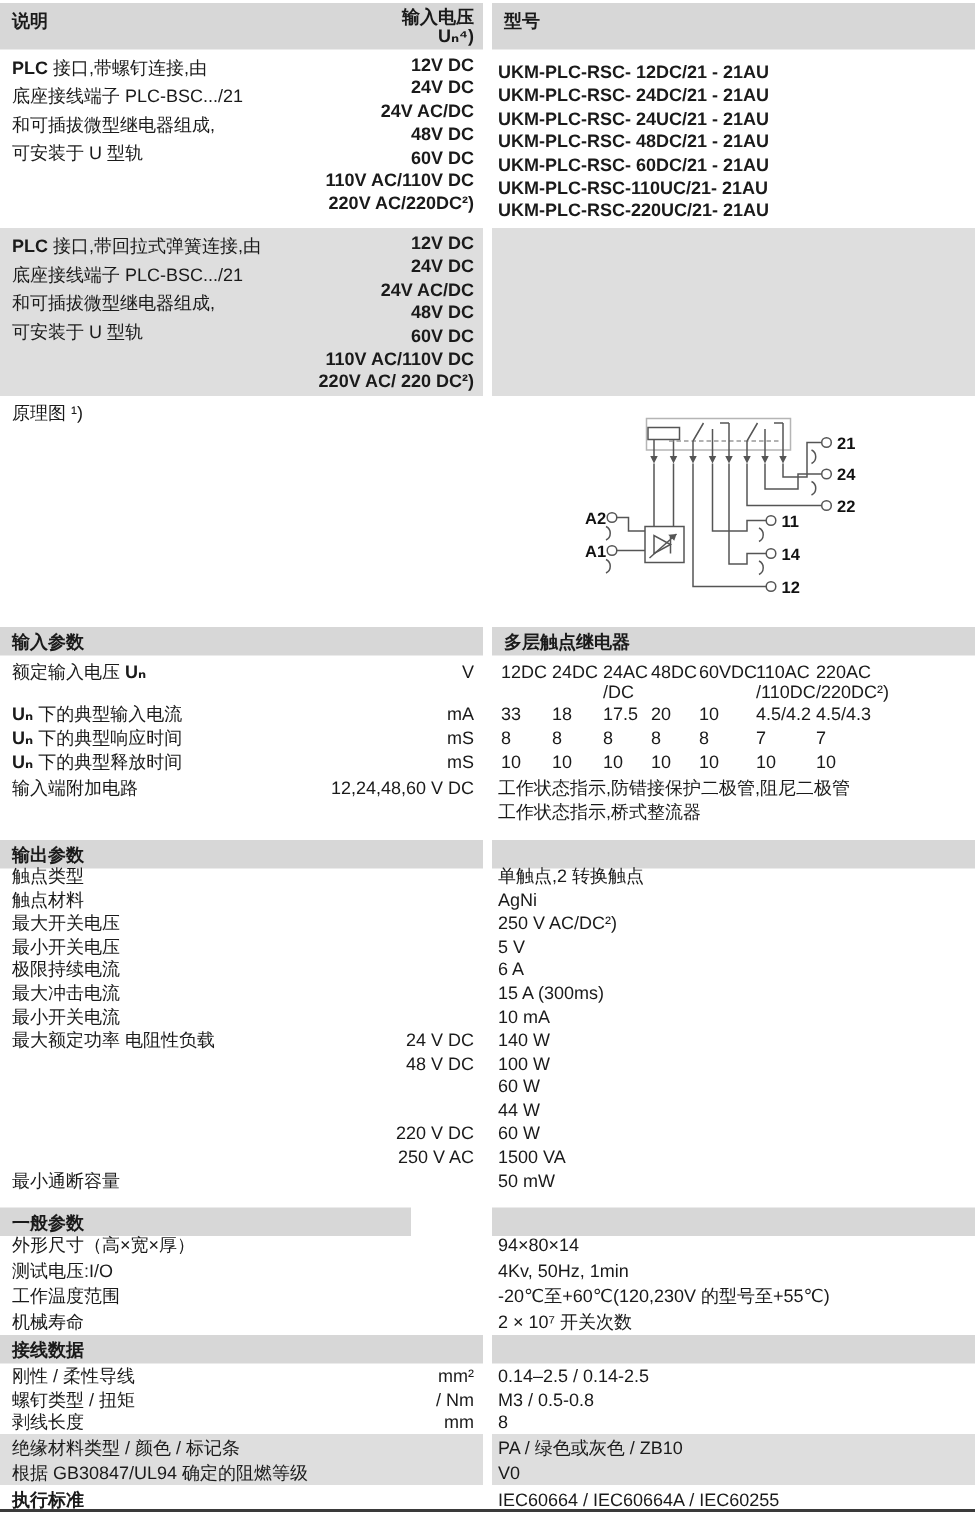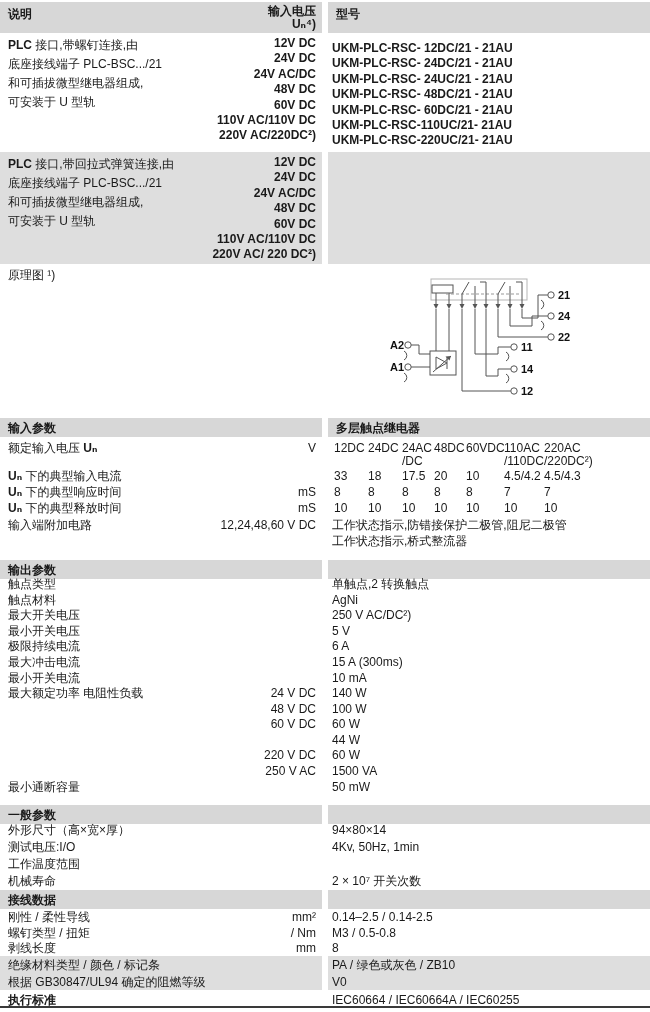--- a/index.html
+++ b/index.html
@@ -202,20 +202,21 @@
         <span class="tc tc3">10</span>
         <span class="tc tc4">10</span>
         <span class="tc tc5">10</span>
         <span class="tc tc6">10</span>
     </div>
   </div>
 
   <div class="sec h16" style="top:469px">
     <div class="r">
       <span class="lab"><span class="b">Uₙ</span><span> 下的典型输入电流</span></span>
+      <span class="mid">mA</span>
     </div>
     <div class="r">
       <span class="lab"><span class="b">Uₙ</span><span> 下的典型响应时间</span></span>
       <span class="mid">mS</span>
     </div>
     <div class="r">
       <span class="lab"><span class="b">Uₙ</span><span> 下的典型释放时间</span></span>
       <span class="mid">mS</span>
     </div>
   </div>
@@ -271,57 +272,57 @@
     <div class="r">
       <span class="lab">最大额定功率 电阻性负载</span>
       <span class="mid">24 V DC</span>
       <span class="val">140 W</span>
     </div>
     <div class="r">
         <span class="mid">48 V DC</span>
         <span class="val">100 W</span>
       </div>
     <div class="r">
-        <span class="mid">60 V DC</span>
         <span class="val">60 W</span>
       </div>
     <div class="r">
         <span class="val">44 W</span>
       </div>
     <div class="r">
         <span class="mid">220 V DC</span>
         <span class="val">60 W</span>
       </div>
     <div class="r">
         <span class="mid">250 V AC</span>
         <span class="val">1500 VA</span>
       </div>
   </div>
 
   <div class="abs r" style="top:780px">
     <span class="lab">最小通断容量</span>
     <span class="val">50 mW</span>
   </div>
 
-  <div class="bar" style="left:0;top:805px;width:322px;height:19px">
+  <div class="bar" style="left:0;top:805px;width:274px;height:19px">
     <span class="bart">一般参数</span>
   </div>
   <div class="bar" style="left:328px;top:805px;width:322px;height:19px"></div>
 
   <div class="sec h17" style="top:823px">
     <div class="r">
         <span class="lab">外形尺寸（高×宽×厚）</span>
         <span class="val">94×80×14</span>
       </div>
     <div class="r">
         <span class="lab">测试电压:I/O</span>
         <span class="val">4Kv, 50Hz, 1min</span>
       </div>
     <div class="r">
         <span class="lab">工作温度范围</span>
+        <span class="val">-20℃至+60℃(120,230V 的型号至+55℃)</span>
       </div>
     <div class="r">
         <span class="lab">机械寿命</span>
         <span class="val">2 × 10⁷ 开关次数</span>
       </div>
   </div>
 
   <div class="bar" style="left:0;top:890px;width:322px;height:19px">
     <span class="bart">接线数据</span>
   </div>

